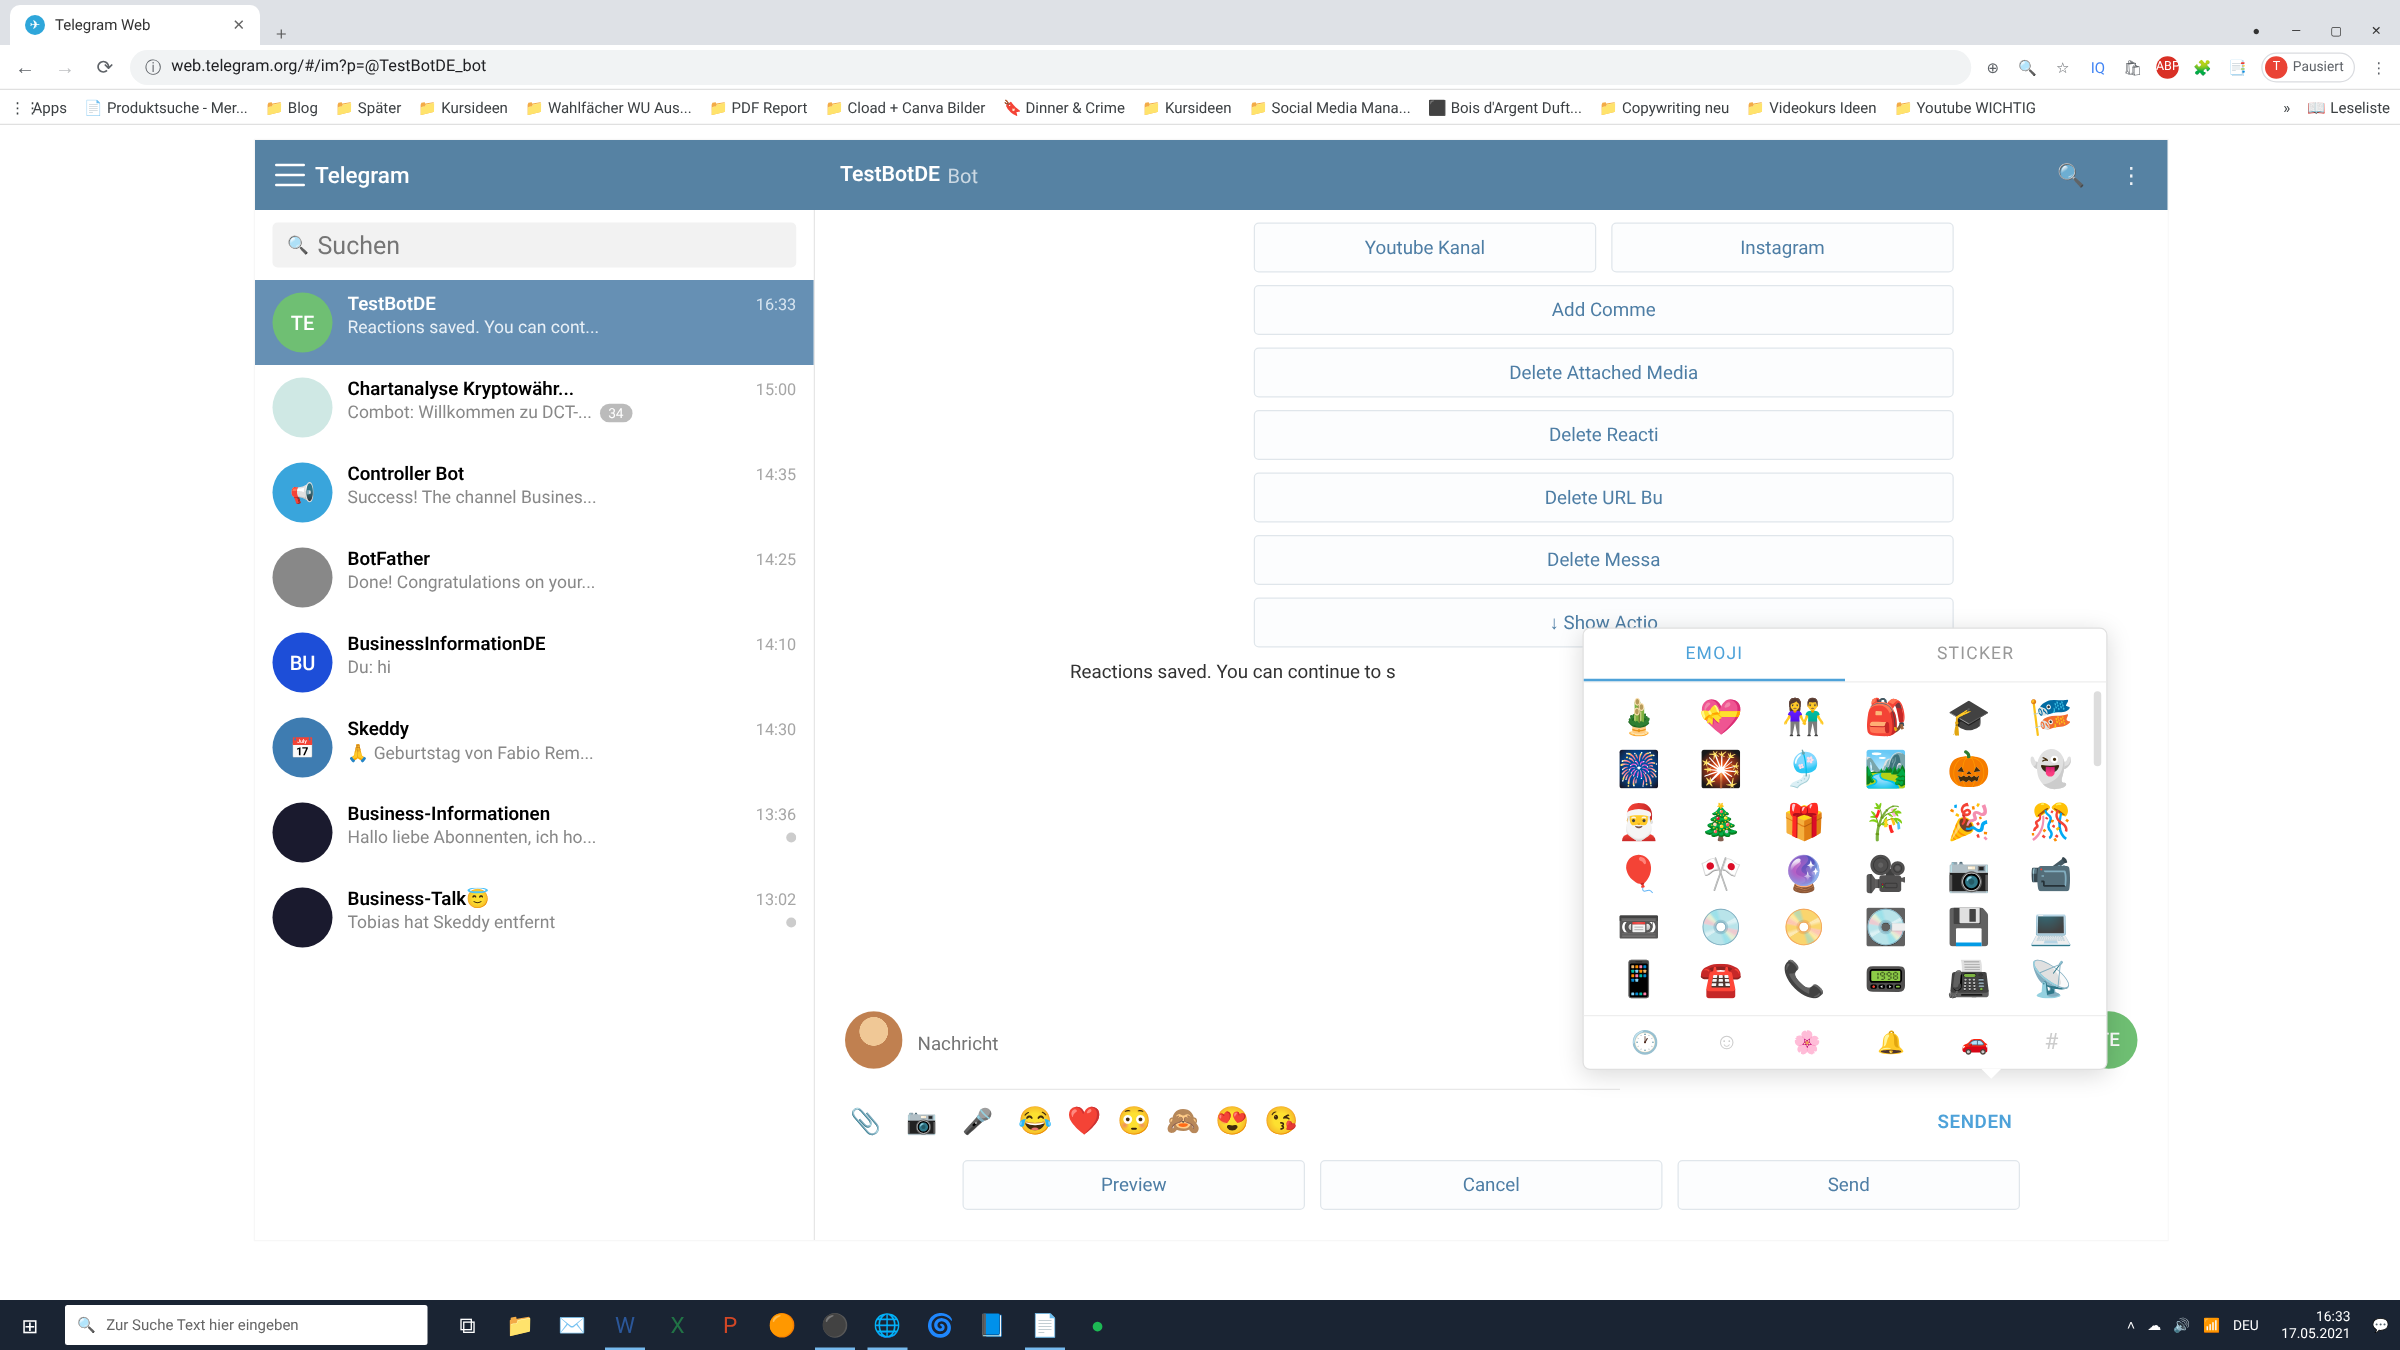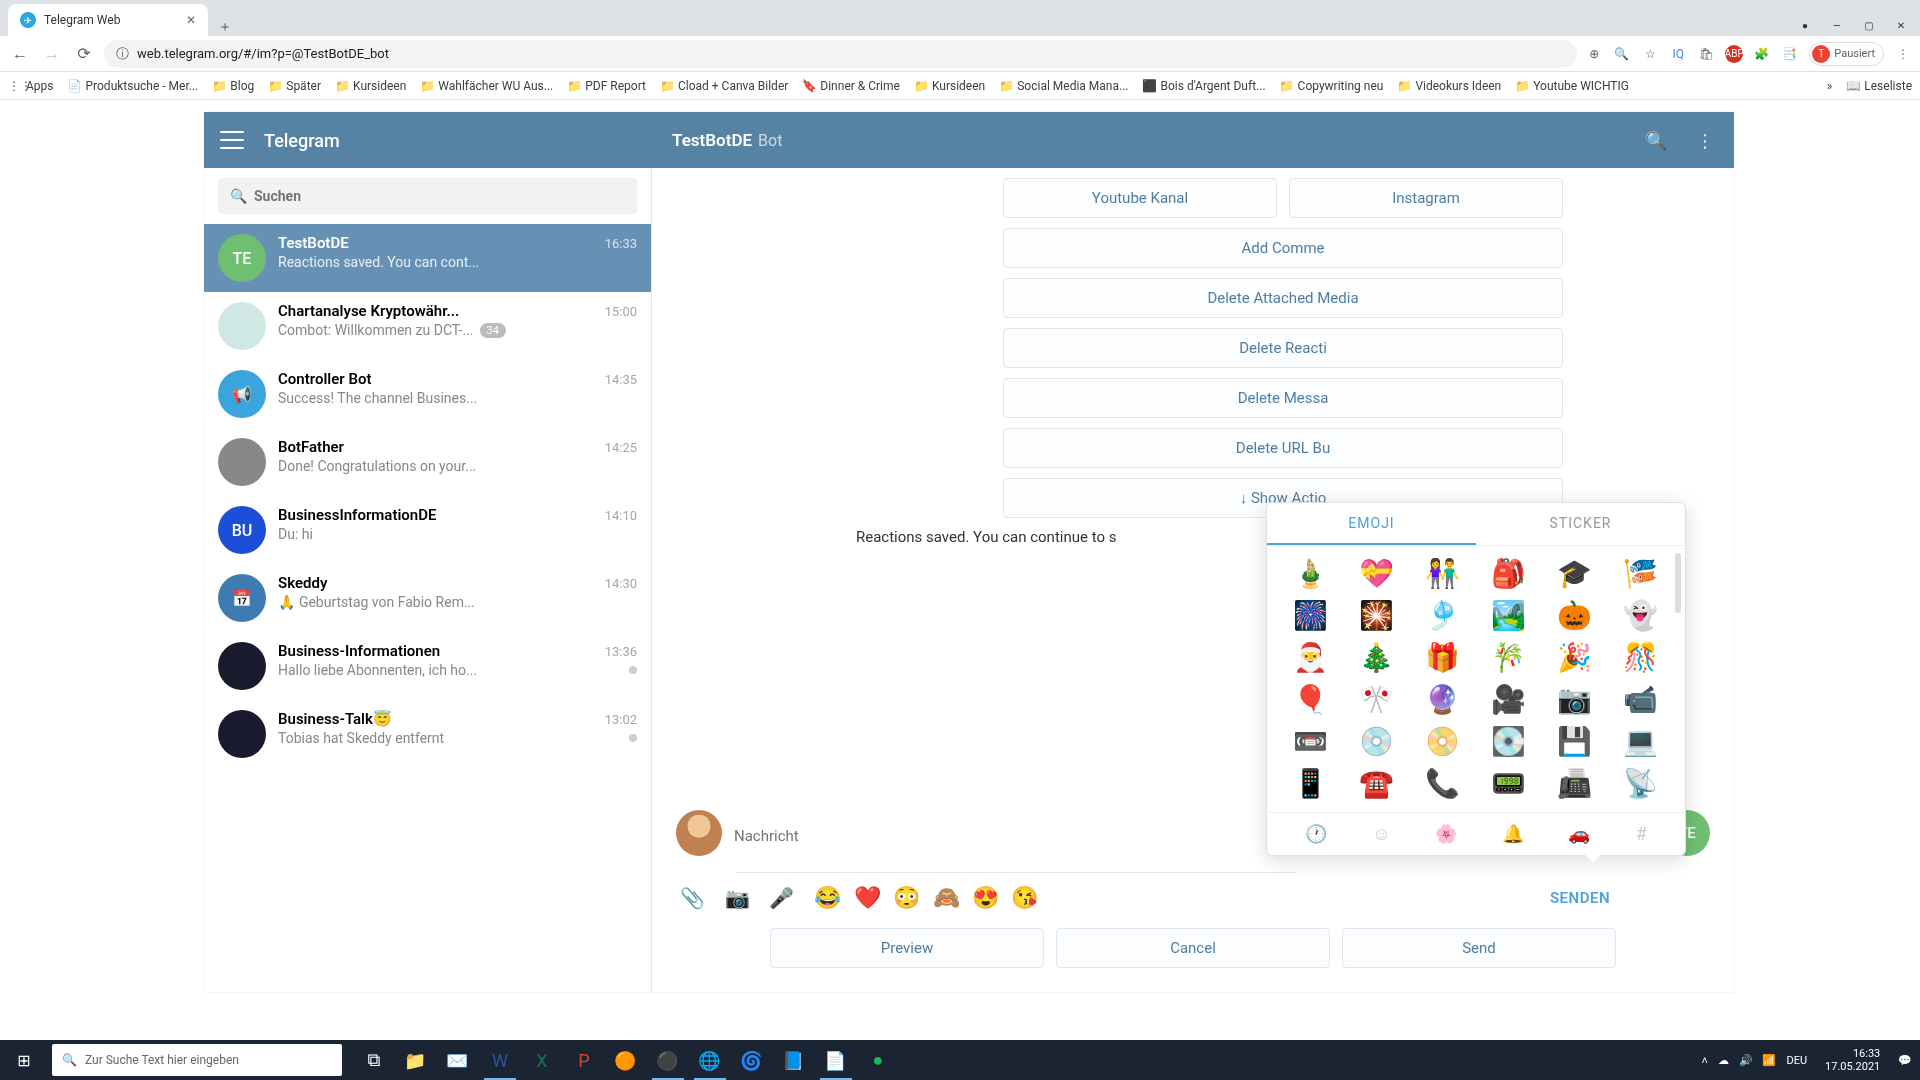--- a/index.html
+++ b/index.html
@@ -25,33 +25,33 @@
 .avatar-btn .av { width:18px; height:18px; border-radius:50%; background:#ea4335; color:#fff; display:flex; align-items:center; justify-content:center; font-size:10px; }
 
 .bookmarks { background:#fff; height:28px; display:flex; align-items:center; padding:0 8px; gap:14px; font-size:12px; color:#3c4043; border-bottom:1px solid #e0e0e0; overflow:hidden; }
 .bm { display:flex; align-items:center; gap:4px; white-space:nowrap; }
 .bm-ico { width:14px; height:14px; display:inline-block; font-size:12px; }
 
 
 .tg-wrap { position:absolute; left:204px; top:112px; width:1530px; height:880px; background:#fff; display:flex; flex-direction:column; box-shadow: 0 0 0 1px rgba(0,0,0,0.03); }
 
 .tg-header { height:56px; background:#5682a3; display:flex; align-items:center; color:#fff; }
-.tg-left-head { width:448px; display:flex; align-items:center; padding:0 16px; gap:20px; }
+.tg-left-head { width:448px; display:flex; align-items:center; padding:0 16px; gap:8px; }
 .tg-brand { font-size:18px; font-weight:500; }
 .hamburger { width:24px; height:18px; display:flex; flex-direction:column; justify-content:space-between; }
 .hamburger span { height:2px; background:#fff; border-radius:1px; }
 .tg-right-head { flex:1; display:flex; align-items:center; padding:0 20px; }
 .chat-title-main { font-weight:600; font-size:17px; }
 .chat-title-sub { font-size:16px; opacity:0.7; margin-left:6px; }
 .head-actions { margin-left:auto; display:flex; gap:28px; font-size:18px; opacity:0.9; }
 
 .tg-body { flex:1; display:flex; min-height:0; }
 .sidebar { width:448px; border-right:1px solid #e6e6e6; display:flex; flex-direction:column; }
 .search-wrap { padding:10px 14px; }
-.search-input { width:100%; height:36px; border:none; background:#f2f2f2; border-radius:4px; padding:0 14px 0 36px; font-size:14px; color:#000000;font-weight:bold; }
+.search-input { width:100%; height:36px; border:none; background:#f2f2f2; border-radius:4px; padding:0 14px 0 36px; font-size:20px; color:#000000; }
 .search-wrap { position:relative; }
 .search-wrap .sicon { position:absolute; left:26px; top:20px; color:#aaa; font-size:14px; }
 
 .chat-list { flex:1; overflow:hidden; }
 .chat-item { display:flex; padding:10px 14px; gap:12px; align-items:flex-start; cursor:pointer; }
 .chat-item.active { background:#6690b4; color:#fff; }
 .chat-item .av { width:48px; height:48px; border-radius:50%; background:#6fbf73; color:#fff; display:flex; align-items:center; justify-content:center; font-size:16px; font-weight:500; flex-shrink:0; }
 .chat-item .meta { flex:1; min-width:0; }
 .chat-item .row1 { display:flex; justify-content:space-between; align-items:baseline; }
 .chat-item .name { font-weight:600; font-size:15px; white-space:nowrap; overflow:hidden; text-overflow:ellipsis; }
@@ -375,24 +375,24 @@
             <div class="btn-row">
               <div class="bot-btn wide">Add Comme</div>
             </div>
             <div class="btn-row">
               <div class="bot-btn wide">Delete Attached Media</div>
             </div>
             <div class="btn-row">
               <div class="bot-btn wide">Delete Reacti</div>
             </div>
             <div class="btn-row">
+              <div class="bot-btn wide">Delete URL Bu</div>
+            </div>
+            <div class="btn-row">
               <div class="bot-btn wide">Delete Messa</div>
-            </div>
-            <div class="btn-row">
-              <div class="bot-btn wide">Delete URL Bu</div>
             </div>
             <div class="btn-row">
               <div class="bot-btn wide">↓ Show Actio</div>
             </div>
           </div>
         <div class="status-msg">Reactions saved. You can continue to s</div>
       </div>
 
       <div class="emoji-panel">
         <div class="emoji-tabs">

